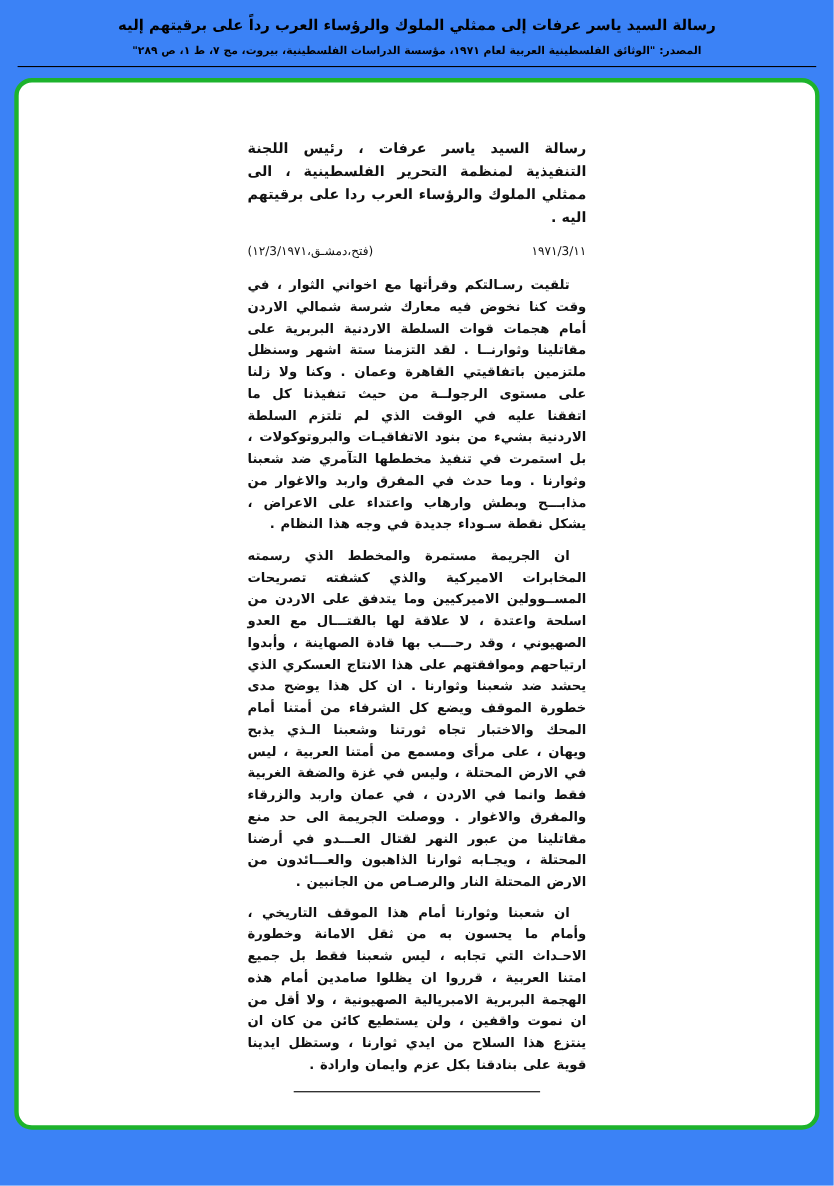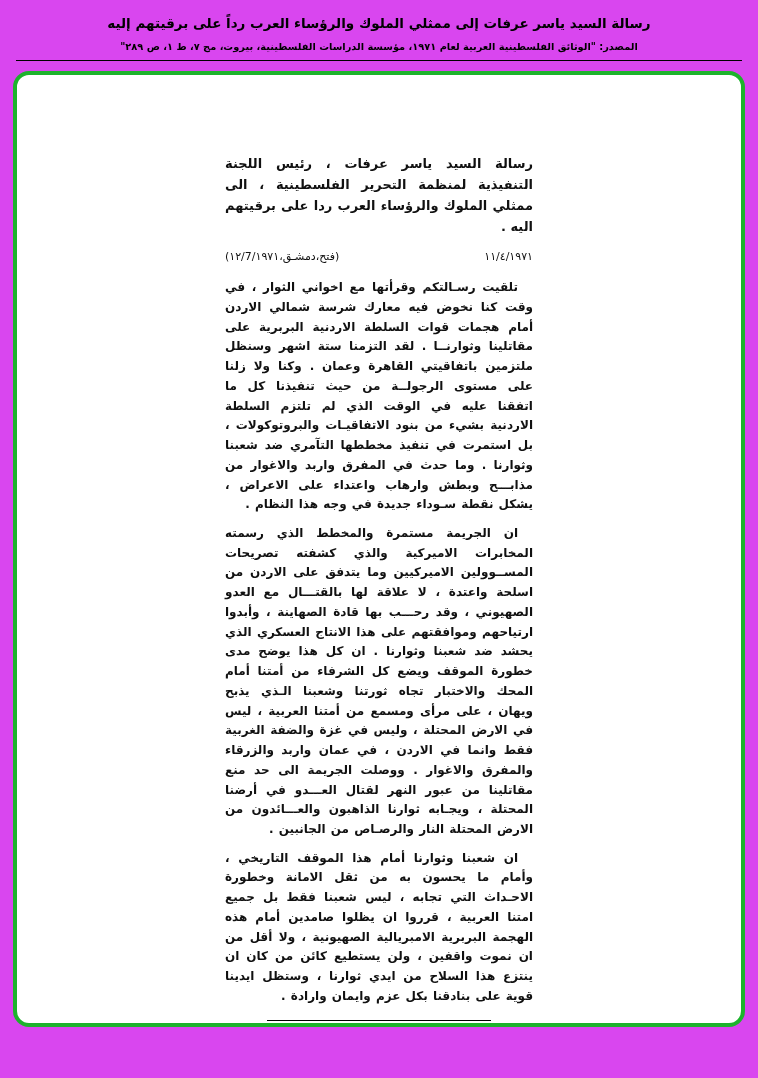--- a/index.html
+++ b/index.html
@@ -1,20 +1,20 @@
 <!DOCTYPE html>
 <html lang="ar"><head>
 <meta charset="utf-8">
 <style>
   html, body { margin: 0; padding: 0; background: #ffffff; }
   .page {
     position: relative;
     width: 758px;
     height: 1078px;
-    background: #d946ef;
+    background: #3b82f6;
     font-family: "DejaVu Sans", sans-serif;
     overflow: hidden;
     box-sizing: border-box;
   }
   .top-header {
     direction: rtl;
     text-align: center;
     padding-top: 15px;
   }
   .page-title {
@@ -39,21 +39,21 @@
     margin: 10px 13px 0 13px;
     height: 956px;
     border: 4px solid #1db32c;
     border-radius: 16px;
     background: #ffffff;
   }
   .doc-column {
     direction: rtl;
     width: 308px;
     margin: 0 auto;
-    padding-top: 78px;
+    padding-top: 50px;
     color: #111;
   }
   .doc-heading {
     margin: 0 0 13px 0;
     font-weight: bold;
     font-size: 13px;
     line-height: 1.62;
     text-align: justify;
   }
   .date-row {
@@ -90,22 +90,22 @@
   </header>
 
   <hr class="header-rule">
 
   <div class="doc-frame" style="border-color: rgb(29, 179, 44);">
     <div class="doc-column">
 
       <p class="doc-heading">رسالة السيد ياسر عرفات ، رئيس اللجنة التنفيذية لمنظمة التحرير الفلسطينية ، الى ممثلي الملوك والرؤساء العرب ردا على برقيتهم اليه .</p>
 
       <div class="date-row">
-        <span class="date-main">١١/٤/١٩٧١</span>
-        <span class="date-attr">(فتح،دمشـق،١٢/7/١٩٧١)</span>
+        <span class="date-main">١١/3/١٩٧١</span>
+        <span class="date-attr">(فتح،دمشـق،١٢/3/١٩٧١)</span>
       </div>
 
       <p class="doc-para">تلقيت رسـالتكم وقرأتها مع اخواني الثوار ، في وقت كنا نخوض فيه معارك شرسة شمالي الاردن أمام هجمات قوات السلطة الاردنية البربرية على مقاتلينا وثوارنــا . لقد التزمنا ستة اشهر وسنظل ملتزمين باتفاقيتي القاهرة وعمان . وكنا ولا زلنا على مستوى الرجولــة من حيث تنفيذنا كل ما اتفقنا عليه في الوقت الذي لم تلتزم السلطة الاردنية بشيء من بنود الاتفاقيـات والبروتوكولات ، بل استمرت في تنفيذ مخططها التآمري ضد شعبنا وثوارنا . وما حدث في المفرق واربد والاغوار من مذابـــح وبطش وارهاب واعتداء على الاعراض ، يشكل نقطة سـوداء جديدة في وجه هذا النظام .</p>
 
       <p class="doc-para">ان الجريمة مستمرة والمخطط الذي رسمته المخابرات الاميركية والذي كشفته تصريحات المســوولين الاميركيين وما يتدفق على الاردن من اسلحة واعتدة ، لا علاقة لها بالقتـــال مع العدو الصهيوني ، وقد رحـــب بها قادة الصهاينة ، وأبدوا ارتياحهم وموافقتهم على هذا الانتاج العسكري الذي يحشد ضد شعبنا وثوارنا . ان كل هذا يوضح مدى خطورة الموقف ويضع كل الشرفاء من أمتنا أمام المحك والاختبار تجاه ثورتنا وشعبنا الـذي يذبح ويهان ، على مرأى ومسمع من أمتنا العربية ، ليس في الارض المحتلة ، وليس في غزة والضفة الغربية فقط وانما في الاردن ، في عمان واربد والزرقاء والمفرق والاغوار . ووصلت الجريمة الى حد منع مقاتلينا من عبور النهر لقتال العـــدو في أرضنا المحتلة ، ويجـابه ثوارنا الذاهبون والعـــائدون من الارض المحتلة النار والرصـاص من الجانبين .</p>
 
       <p class="doc-para">ان شعبنا وثوارنا أمام هذا الموقف التاريخي ، وأمام ما يحسون به من ثقل الامانة وخطورة الاحـداث التي تجابه ، ليس شعبنا فقط بل جميع امتنا العربية ، قرروا ان يظلوا صامدين أمام هذه الهجمة البربرية الامبريالية الصهيونية ، ولا أقل من ان نموت واقفين ، ولن يستطيع كائن من كان ان ينتزع هذا السلاح من ايدي ثوارنا ، وستظل ايدينا قوية على بنادقنا بكل عزم وايمان وارادة .</p>
 
       <hr class="footnote-rule">
 

